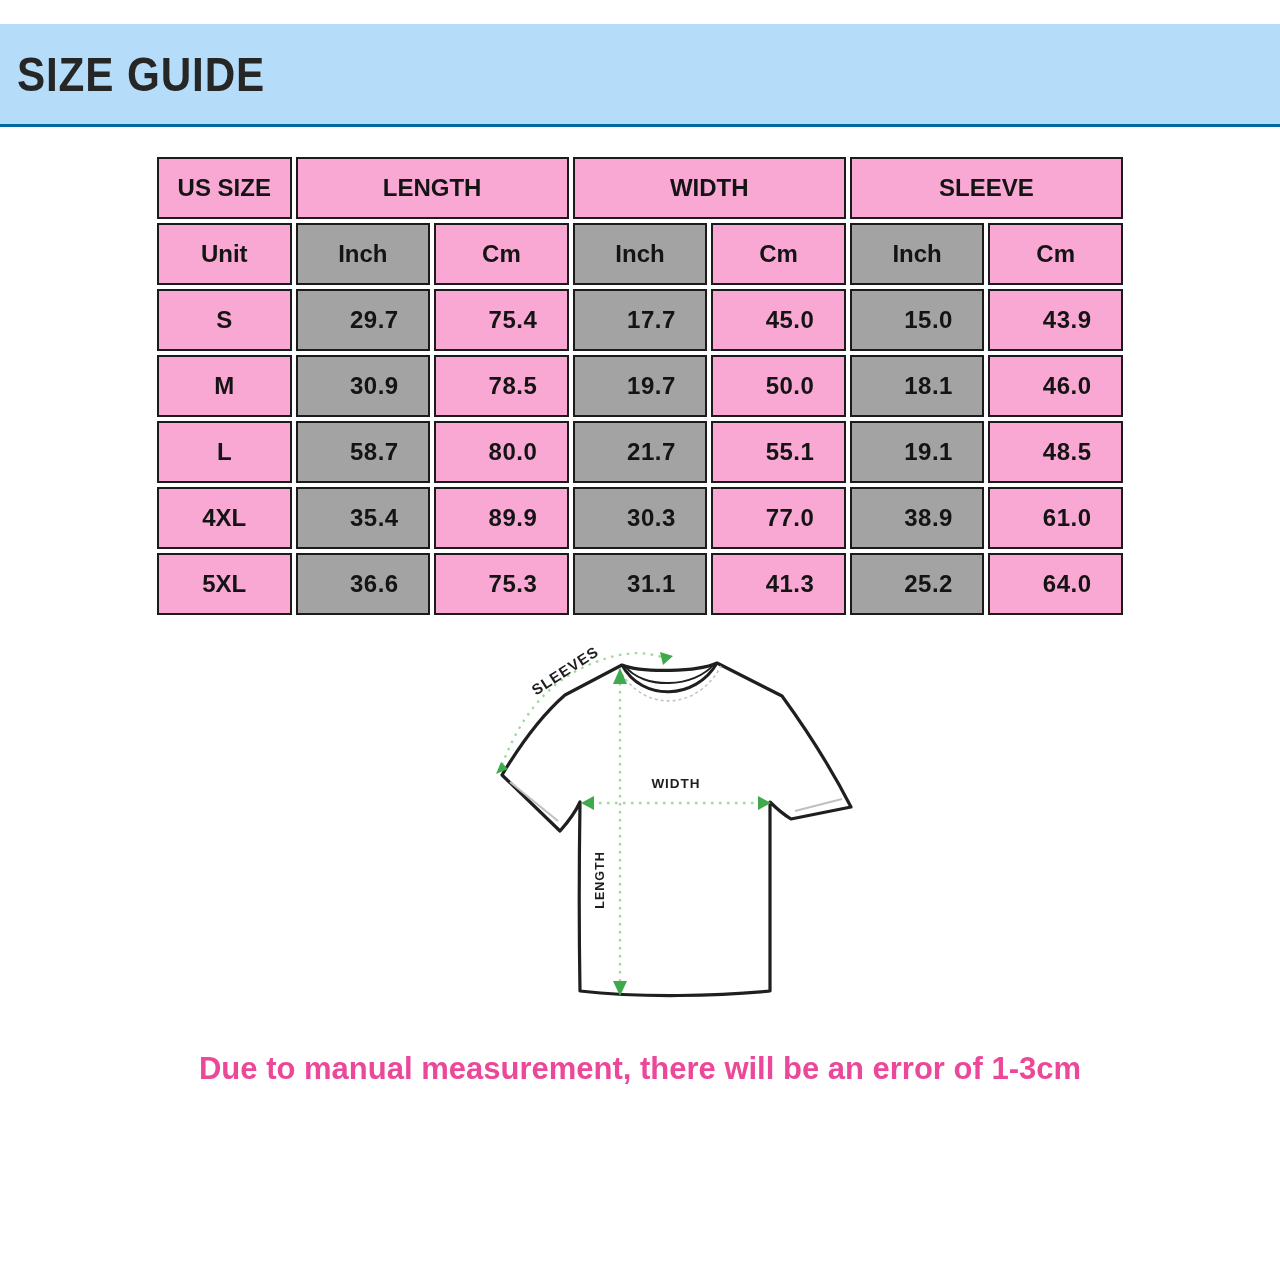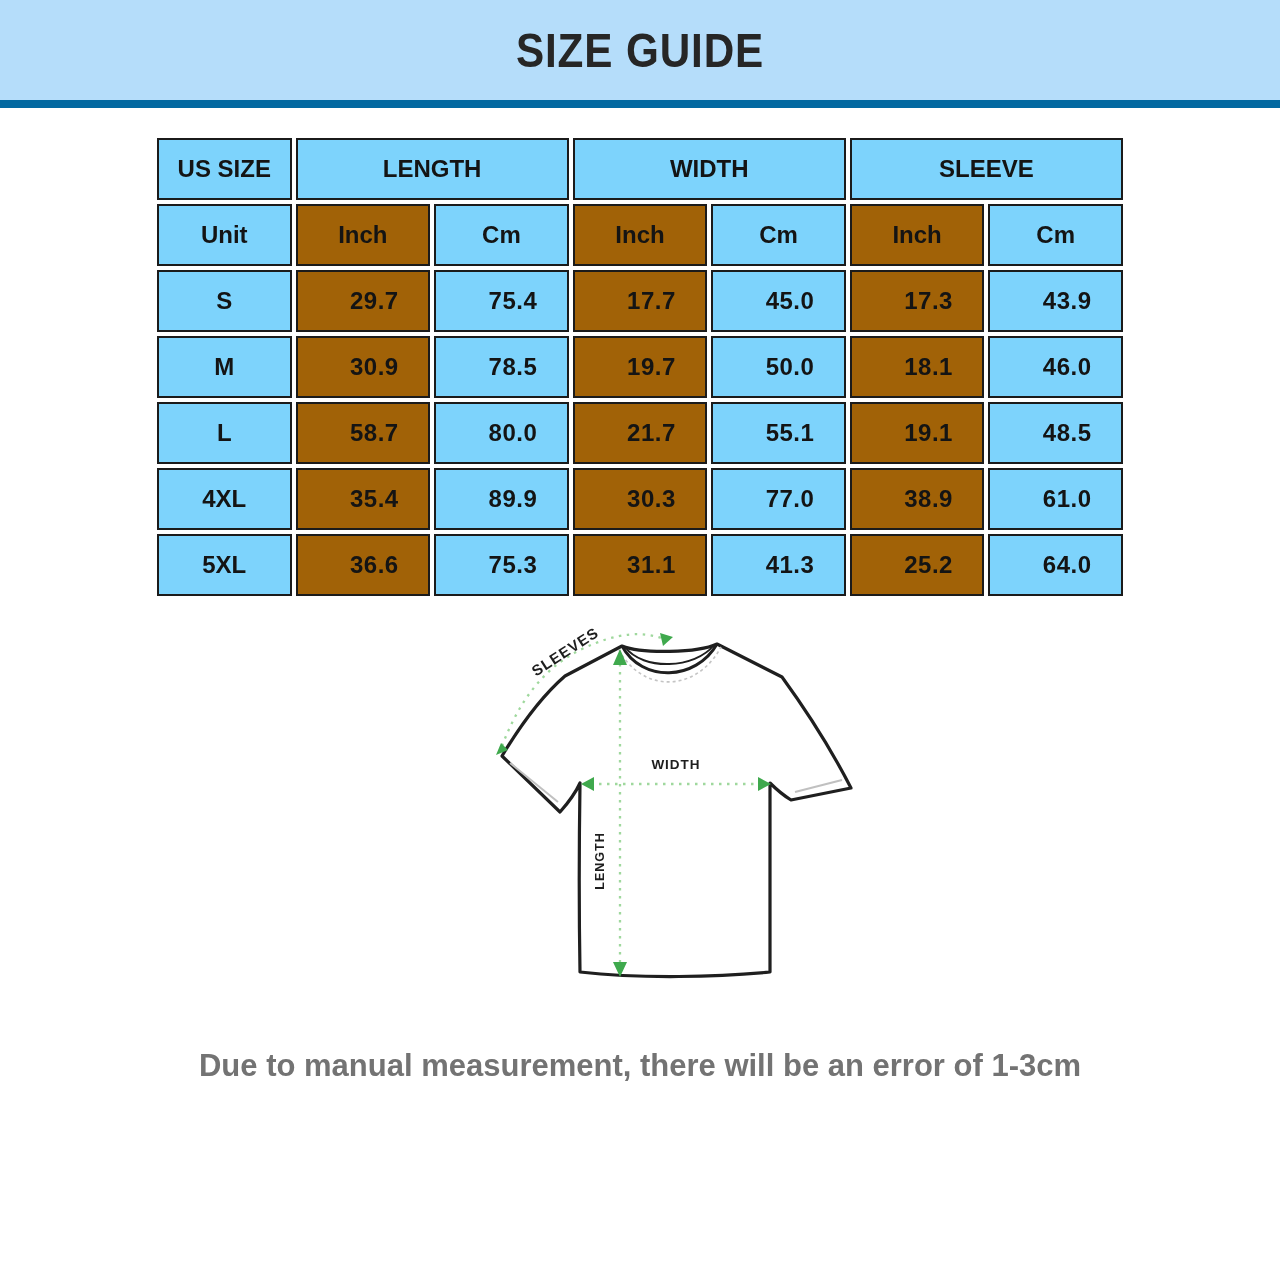--- a/index.html
+++ b/index.html
@@ -5,55 +5,55 @@
   html,body { margin:0; padding:0; background:#ffffff; }
   body {
     width:1280px; height:1280px;
     font-family:"Liberation Sans", sans-serif;
     color:#1b1b1b;
     overflow:hidden;
   }
   
   .banner {
     height:100px; background:#b5ddfa;
-    border-bottom:8px solid #0369a1;
-    display:flex; align-items:center; justify-content:center;
+    border-bottom:3px solid #0369a1;
+    display:flex; align-items:center; margin-top:24px;
   }
   .title {
     font-size:48px; font-weight:800; color:#262626;
     letter-spacing:1px; transform:scaleX(.88);
     white-space:nowrap;
   }
   
   .table-wrap { width:974px; margin:26px auto 0; }
   table.size-table {
     width:100%; border-collapse:separate; border-spacing:4px;
     table-layout:fixed;
   }
   table.size-table td {
     border:2.5px solid #1b1b1b;
     text-align:center; vertical-align:middle;
     height:56px;
     font-weight:700; font-size:24px; color:#141414;
   }
-  .c-gray  { background:#7dd3fc; }
-  .c-white { background:#a16207; }
+  .c-gray  { background:#f9a8d4; }
+  .c-white { background:#a3a3a3; }
   .hdr     { font-size:25px; font-weight:800; }
   .val     { font-weight:600; letter-spacing:.5px;padding-left:24px; }
   
   .diagram { margin-top:16px; display:flex; justify-content:center; }
   .diagram svg { transform:translateX(40px); }
   .shirt-label {
     font-family:"Liberation Sans", sans-serif;
     font-weight:700; fill:#1e1e1e; letter-spacing:1px;
   }
   
   .note {
-    margin-top:60px; text-align:center;
-    color:#737373; font-size:31px; font-weight:700;
+    margin-top:44px; text-align:center;
+    color:#ec4899; font-size:31px; font-weight:700;
   }
 </style>
 </head>
 <body>
 
 <div class="banner">
   <div class="title">SIZE GUIDE</div>
 </div>
 
 <div class="table-wrap">
@@ -75,21 +75,21 @@
         <td class="c-gray hdr">Cm</td>
       </tr>
     </thead>
     <tbody>
   <tr>
     <td class="c-gray hdr">S</td>
     <td class="c-white val">29.7</td>
     <td class="c-gray val">75.4</td>
     <td class="c-white val">17.7</td>
     <td class="c-gray val">45.0</td>
-    <td class="c-white val">17.3</td>
+    <td class="c-white val">15.0</td>
     <td class="c-gray val">43.9</td>
   </tr>
 
   <tr>
     <td class="c-gray hdr">M</td>
     <td class="c-white val">30.9</td>
     <td class="c-gray val">78.5</td>
     <td class="c-white val">19.7</td>
     <td class="c-gray val">50.0</td>
     <td class="c-white val">18.1</td>

